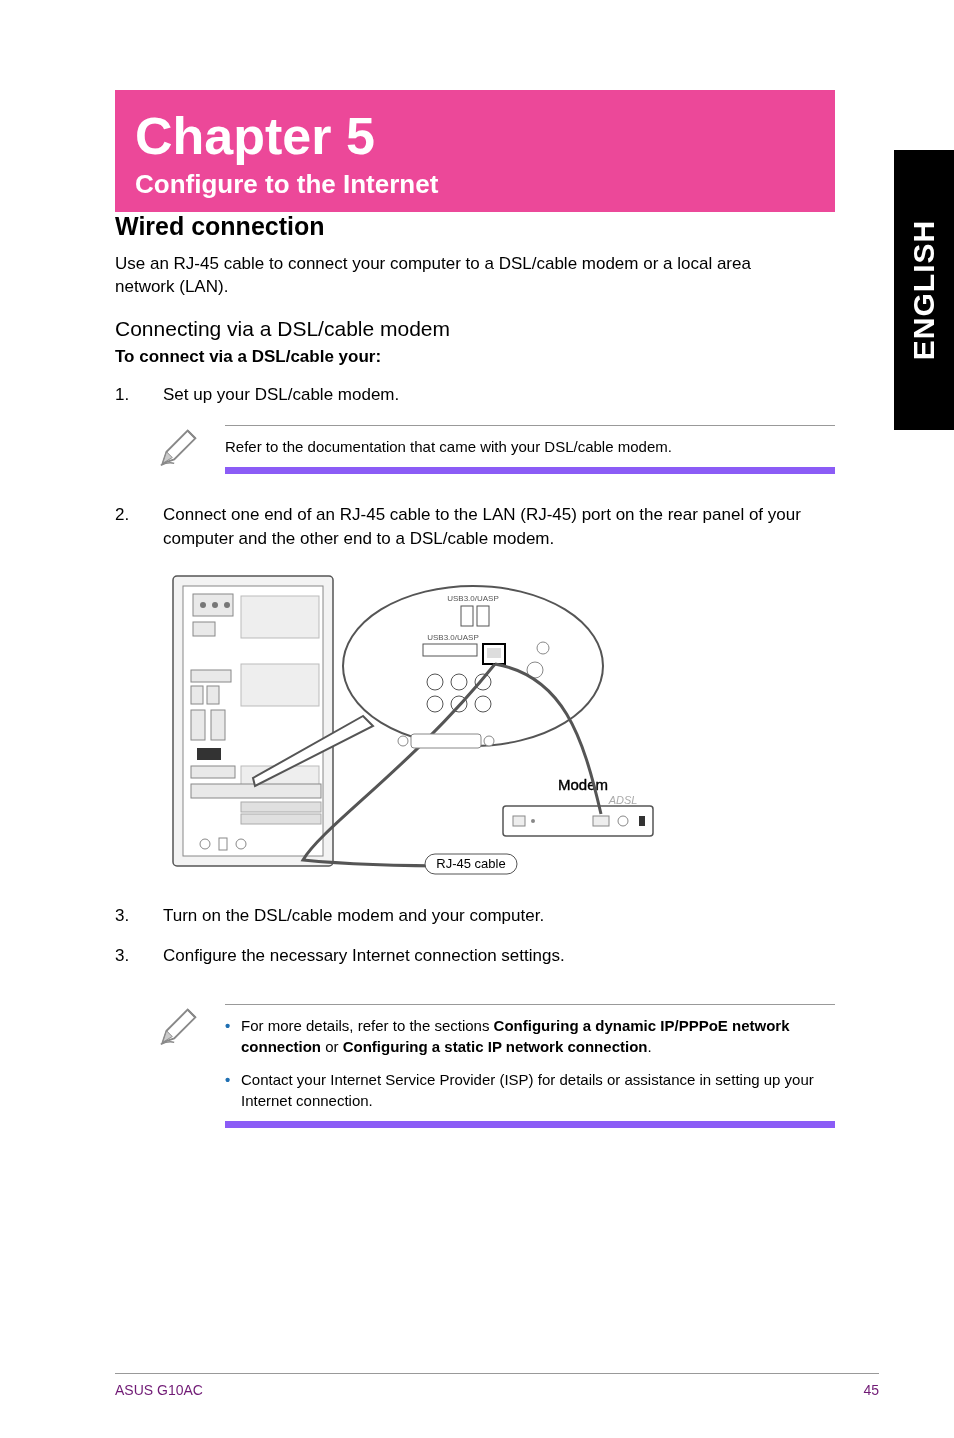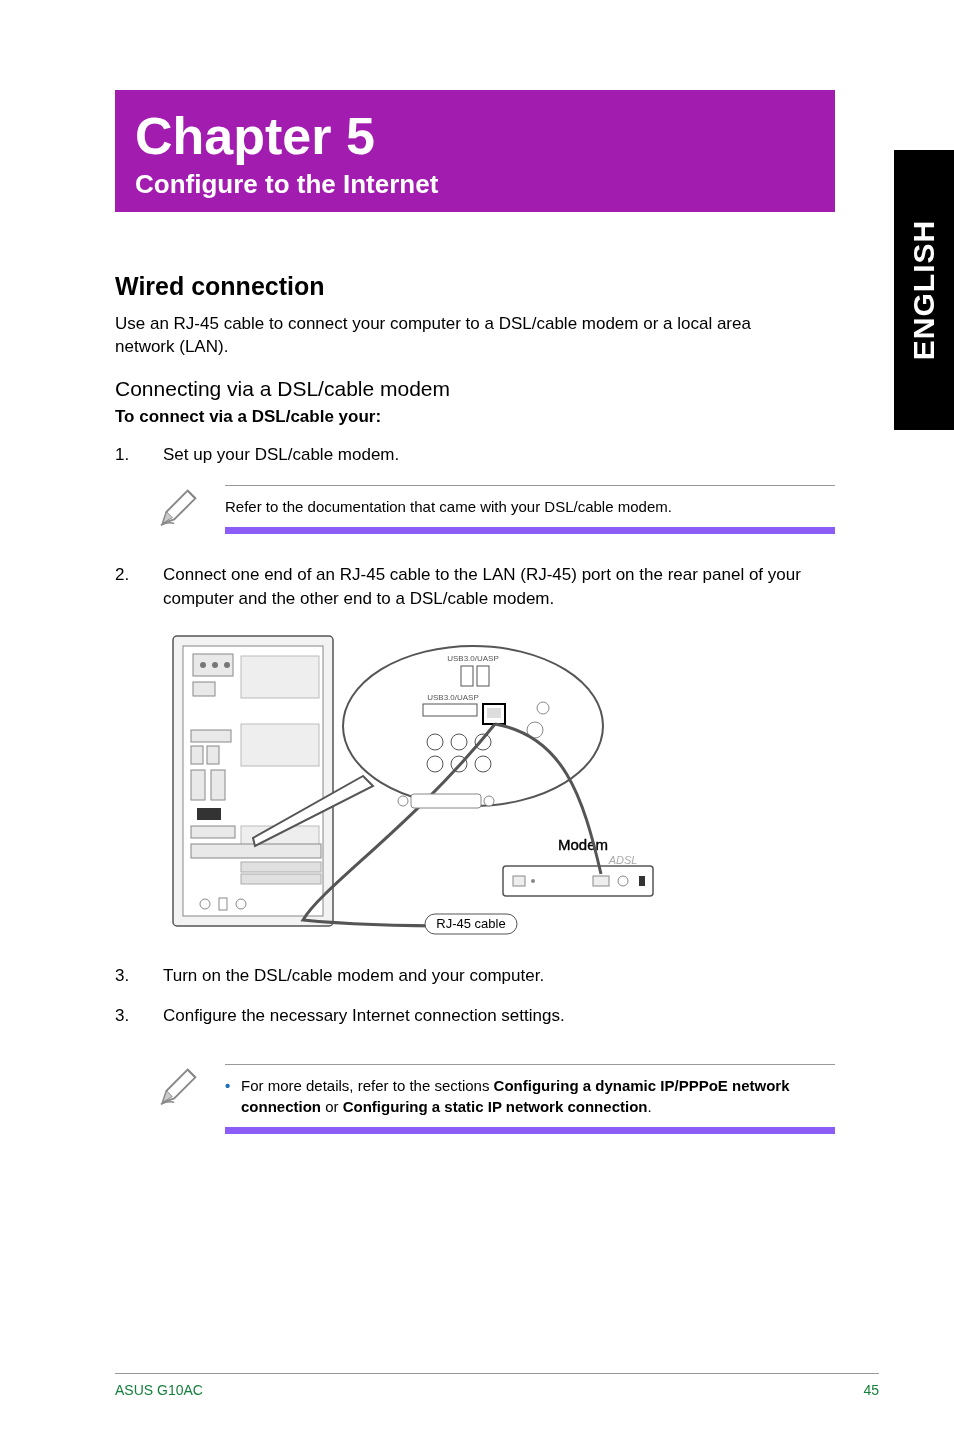--- a/index.html
+++ b/index.html
@@ -29,24 +29,23 @@
     justify-content: center;
   }
   .side-tab span {
     transform: rotate(-90deg);
     font-weight: bold;
     font-size: 30px;
     letter-spacing: 1px;
     white-space: nowrap;
   }
   .chapter-banner {
-    background: #a21caf;
+    background: #ec4899;
     color: #ffffff;
     padding: 18px 20px 12px 20px;
-    margin-bottom: 60px;
     width: 720px;
   }
   .chapter-title {
     font-size: 52px;
     font-weight: bold;
     line-height: 1.1;
     margin-bottom: 4px;
   }
   .chapter-subtitle {
     font-size: 26px;
@@ -130,21 +129,21 @@
     position:relative;
   }
   .footer {
     position: absolute;
     bottom: 40px;
     left: 115px;
     right: 75px;
     display: flex;
     justify-content: space-between;
     font-size: 14px;
-    color: #15803d;
+    color: #701a75;
     border-top: 1px solid #999;
     padding-top: 8px;
   }
   .bold { font-weight: bold; }
 </style>
 </head>
 <body>
 
 <div class="side-tab">
   <span>ENGLISH</span>
@@ -279,20 +278,21 @@
         <path d="M8 42 L12 30 L18 36 Z" fill="#ccc" stroke="#888" stroke-width="1"></path>
         <line x1="34" y1="8" x2="42" y2="16" stroke="#888" stroke-width="2"></line>
         <path d="M6 44 Q14 40 20 42" fill="none" stroke="#888" stroke-width="1.5"></path>
       </svg>
     </div>
     <div class="note-content">
       <ul class="note-bullets">
         <li>
           <span>For more details, refer to the sections </span><span class="bold">Configuring a dynamic IP/PPPoE network connection</span><span> or </span><span class="bold">Configuring a static IP network connection</span><span>.</span>
         </li>
+        <li>Contact your Internet Service Provider (ISP) for details or assistance in setting up your Internet connection.</li>
       </ul>
     </div>
   </div>
 
   <div class="footer">
     <span>ASUS G10AC</span>
     <span>45</span>
   </div>
 </div>
 

